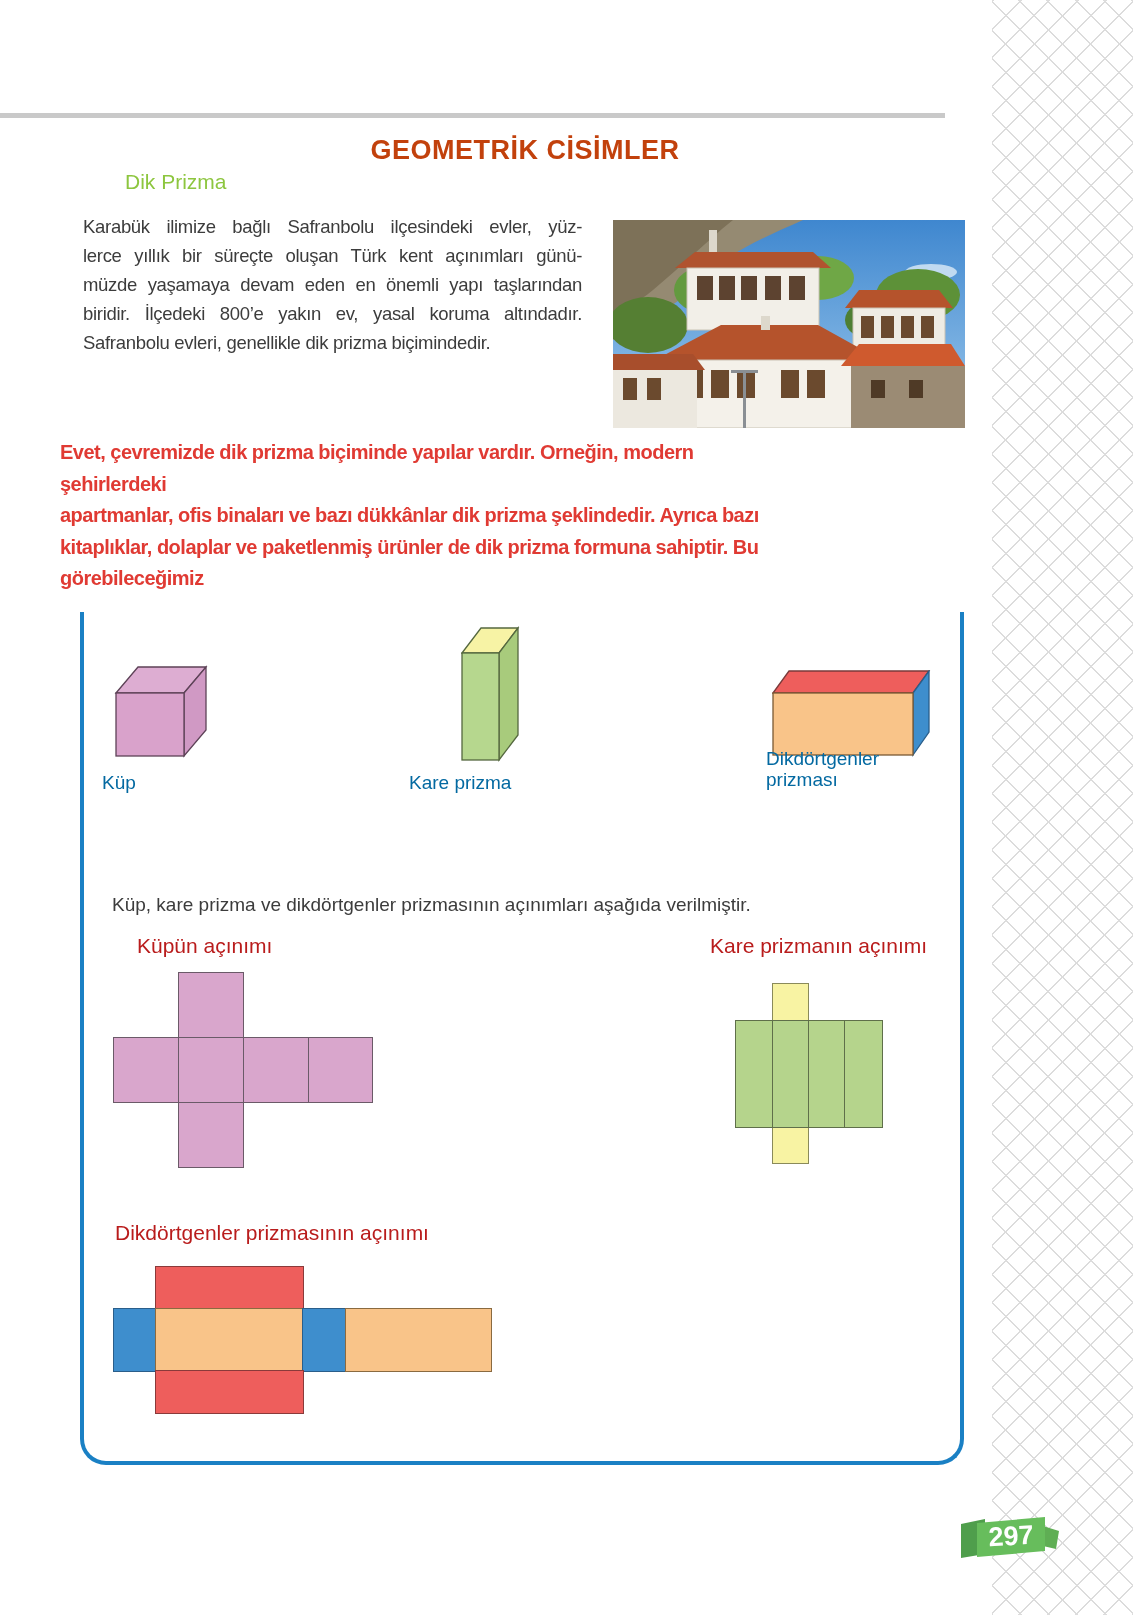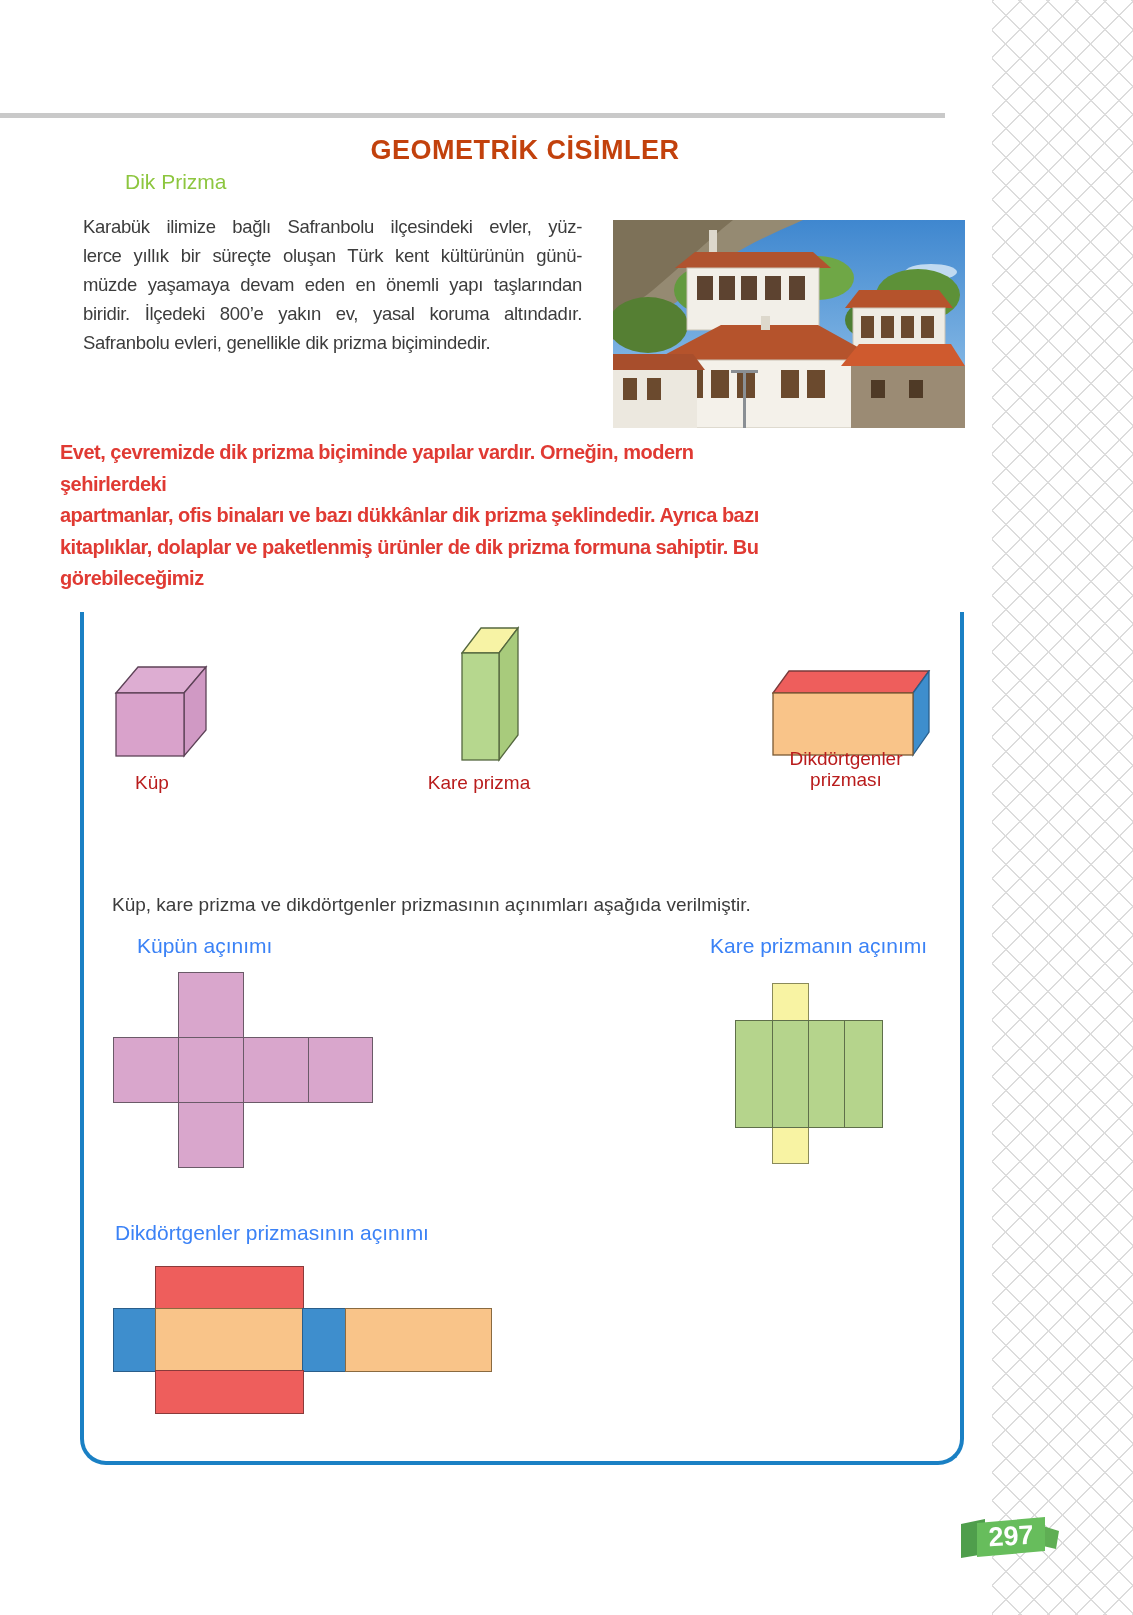--- a/index.html
+++ b/index.html
@@ -44,22 +44,22 @@
   }
   .answer-text .tline{white-space:nowrap;}
   
   .frame{
     position:absolute; left:80px; top:612px; width:884px; height:853px;
     background:#ffffff; z-index:4; box-sizing:border-box;
     border-left:4px solid #1a80c4; border-right:4px solid #1a80c4; border-bottom:4px solid #1a80c4;
     border-radius:0 0 26px 26px;
   }
   .abs{position:absolute;}
-  .solid-label{position:absolute; text-align:center; font-size:19px; color:#b91c1c; z-index:5; line-height:21px;}
-  .net-title{position:absolute; font-size:21px; color:#3b82f6; z-index:5;}
+  .solid-label{position:absolute; text-align:left; font-size:19px; color:#0369a1; z-index:5; line-height:21px;}
+  .net-title{position:absolute; font-size:21px; color:#b91c1c; z-index:5;}
   .bodytext{position:absolute; font-size:19px; color:#3c3c3c; z-index:5;margin-top:34px;}
   .cell{position:absolute; box-sizing:border-box; z-index:5;}
   .pink-cell{background:#d9a6cc; border:1.4px solid #6b5a68;}
   .green-cell{background:#b5d48c; border:1.4px solid #5f6f4a;}
   .yellow-cell{background:#f8f3a3; border:1.4px solid #8a8a5a;}
   .red-cell{background:#ee5e5c; border:1.4px solid #8a3a3a;}
   .orange-cell{background:#f9c489; border:1.4px solid #8a6a40;}
   .blue-cell{background:#3e8ecd; border:1.4px solid #2a5e8a;}
   .ribbon{position:absolute; left:955px; top:1512px; width:110px; height:50px; z-index:6;}
 </style>
@@ -69,21 +69,21 @@
 <div id="page">
 
   <div class="crosshatch"></div>
   <div class="topline"></div>
 
   <div class="page-title">GEOMETRİK CİSİMLER</div>
   <div class="section-heading">Dik Prizma</div>
 
   <div class="para1 justified">
       <div class="tline">Karabük ilimize bağlı  Safranbolu ilçesindeki evler, yüz-</div>
-      <div class="tline">lerce yıllık bir süreçte oluşan Türk kent kültürünün günü-</div>
+      <div class="tline">lerce yıllık bir süreçte oluşan Türk kent açınımları günü-</div>
       <div class="tline">müzde yaşamaya devam eden en önemli yapı taşlarından</div>
       <div class="tline">biridir. İlçedeki 800’e yakın ev, yasal koruma altındadır.</div>
       <div class="tline">Safranbolu evleri, genellikle dik prizma biçimindedir.</div>
     </div>
 
   <svg class="photo" viewBox="0 0 352 208" preserveAspectRatio="none">
     <defs>
       <linearGradient id="sky" x1="0" y1="0" x2="0" y2="1">
         <stop offset="0" stop-color="#3f87cf"></stop>
           <stop offset="1" stop-color="#9cc8ec"></stop>

